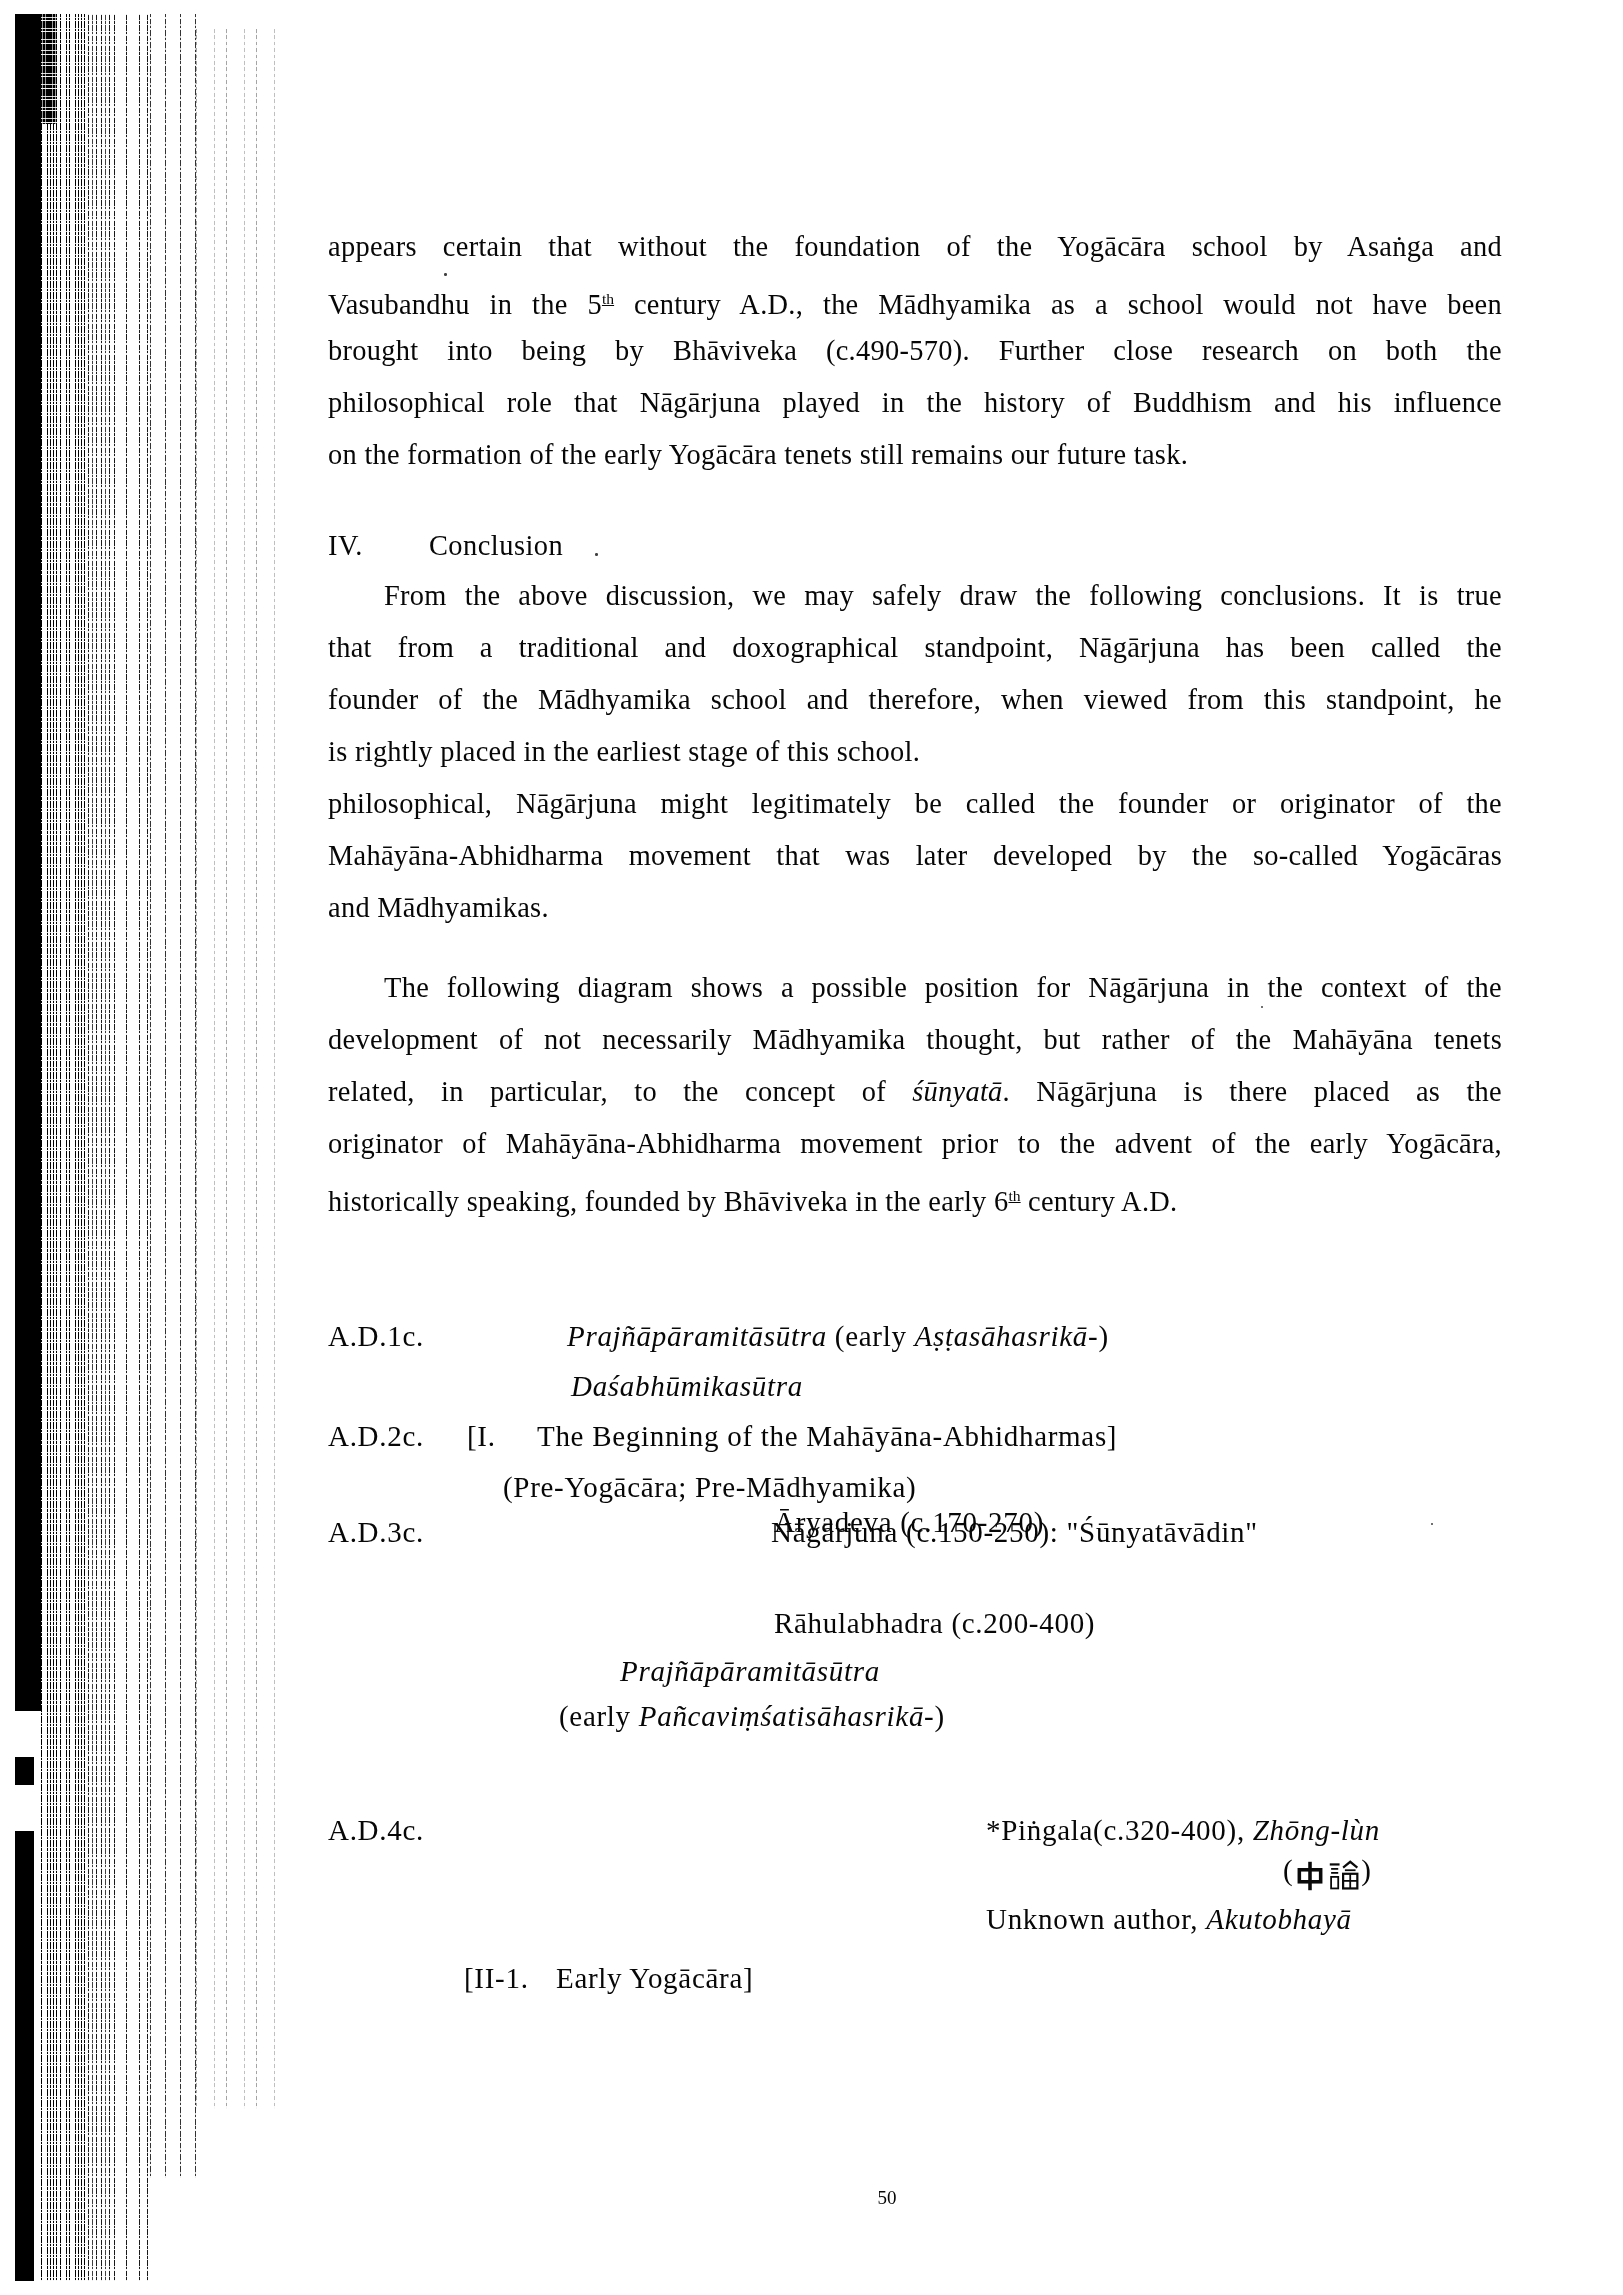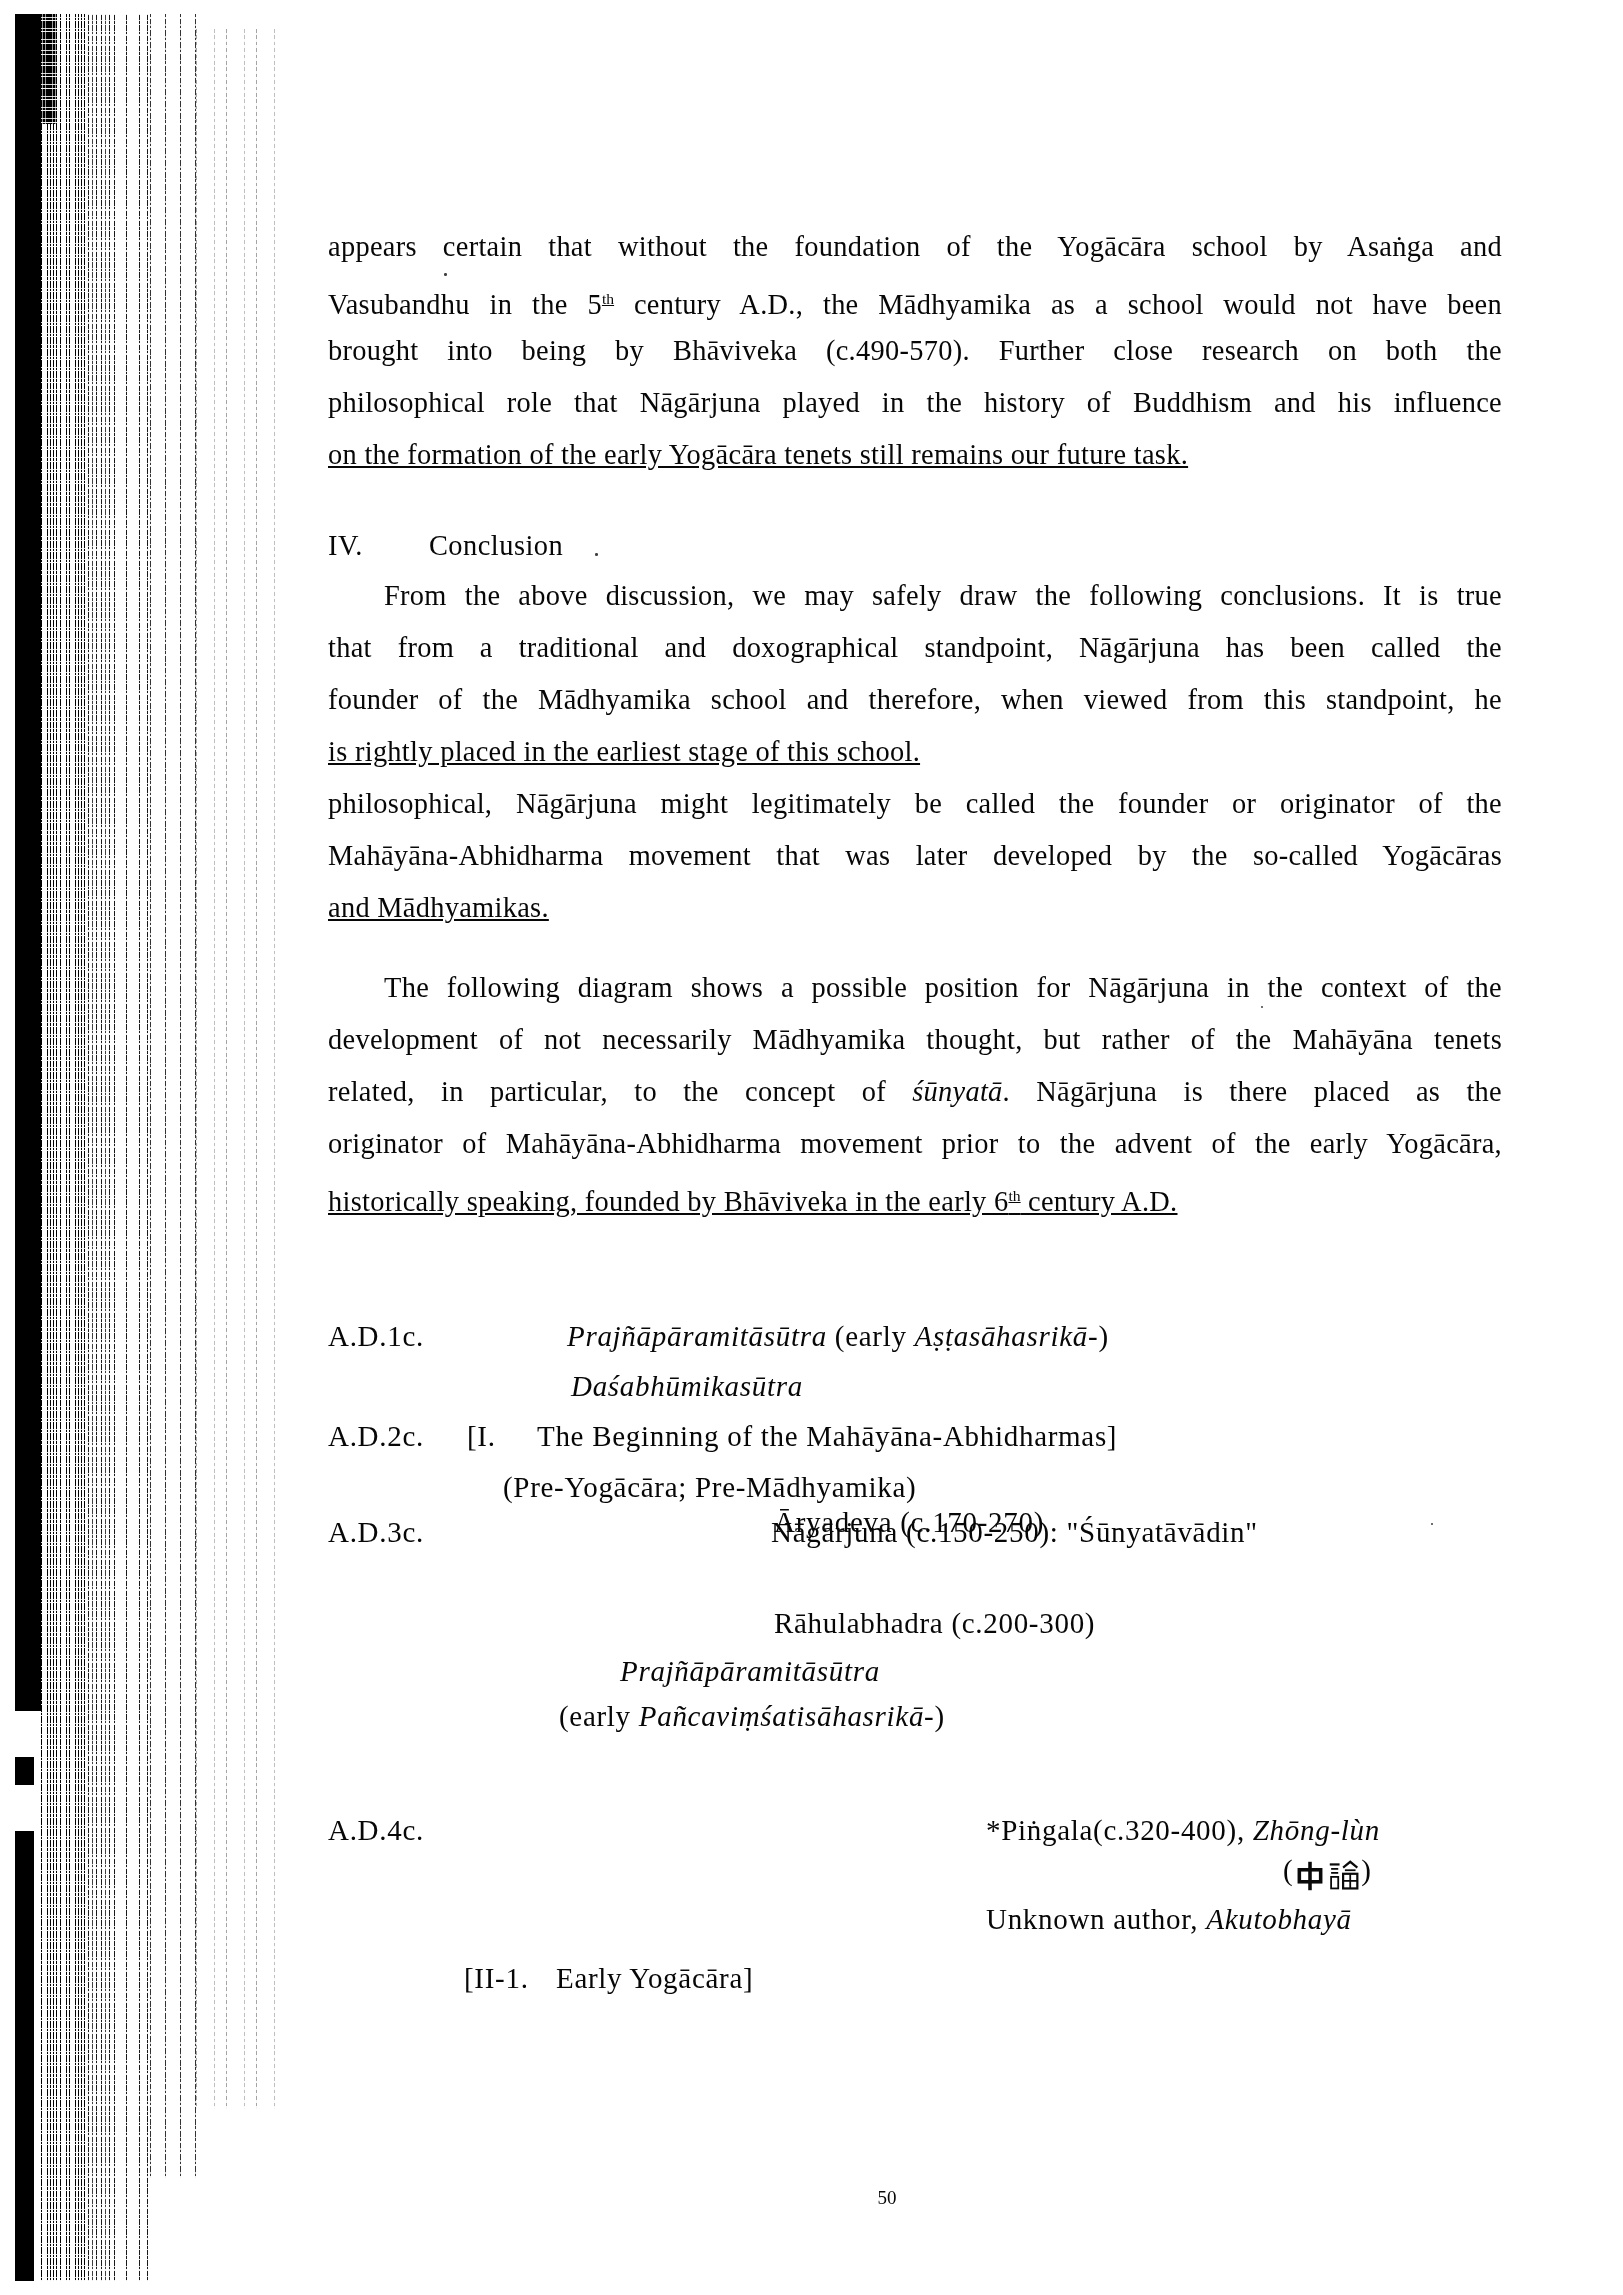--- a/index.html
+++ b/index.html
@@ -29,21 +29,21 @@
   #noiseD { left:196px; top:29px; width:83px; height:2080px; opacity:.5;
     background:
       repeating-linear-gradient(0deg, rgba(255,255,255,.9) 0 2.9px, transparent 2.9px 6.4px),
       repeating-linear-gradient(90deg, rgba(0,0,0,.7) 0 1px, transparent 1px 18px, rgba(0,0,0,.5) 18px 18.6px, transparent 18.6px 30px);
   }
   .speck { position:absolute; width:2.5px; height:2.5px; background:#000; border-radius:50%; opacity:.75; }
 
   
   .blk { position:absolute; left:328px; width:1174px; font-size:28.4px; letter-spacing:0.3px; }
   .ln { height:52px; line-height:52px; text-align:justify; text-align-last:justify; }
-  .ln.last { text-align-last:left;text-decoration:underline; }
+  .ln.last { text-align-last:left; }
   .ln.ind { text-indent:56px; }
   .hrow { position:absolute; height:52px; line-height:52px; font-size:28.4px; letter-spacing:0.5px; }
   .tl { position:absolute; height:52px; line-height:52px; font-size:29px; letter-spacing:0.7px; white-space:nowrap; }
   .sup { font-size:.55em; vertical-align:super; text-decoration:underline; letter-spacing:0; }
   .pageno { position:absolute; left:860px; top:2172px; width:54px; height:52px; line-height:52px; text-align:center; font-size:19px; }
   .hanzi { display:inline-block; vertical-align:-2.9px; }
   .hanzi svg { display:inline-block; vertical-align:middle; margin:0 1.5px; }
   .hz-stroke { stroke:#0a0a0a; fill:none; }
 </style>
 </head>
@@ -106,21 +106,21 @@
   <div class="tl" style="left:467px; top:1410px;"><span>[I.</span></div>
   <div class="tl" style="left:537px; top:1410px;"><span>The Beginning of the Mahāyāna-Abhidharmas]</span></div>
 
   <div class="tl" style="left:503px; top:1461px;"><span>(Pre-Yogācāra; Pre-Mādhyamika)</span></div>
 
   <div class="tl" style="left:328px; top:1506px;"><span>A.D.3c.</span></div>
   <div class="tl" style="left:771px; top:1506px;"><span>Nāgārjuna (c.150-250): "Śūnyatāvādin"</span></div>
 
   <div class="tl" style="left:774px; top:1496px;"><span>Āryadeva (c.170-270)</span></div>
 
-  <div class="tl" style="left:774px; top:1597px;"><span>Rāhulabhadra (c.200-300)</span></div>
+  <div class="tl" style="left:774px; top:1597px;"><span>Rāhulabhadra (c.200-400)</span></div>
 
   <div class="tl" style="left:620px; top:1645px;"><i>Prajñāpāramitāsūtra</i></div>
 
   <div class="tl" style="left:559px; top:1690px;"><span>(early </span><i>Pañcaviṃśatisāhasrikā-</i><span>)</span></div>
 
   <div class="tl" style="left:328px; top:1804px;"><span>A.D.4c.</span></div>
   <div class="tl" style="left:986px; top:1804px;"><span>*Piṅgala(c.320-400), </span><i>Zhōng-lùn</i></div>
 
   <div class="tl" style="left:1283px; top:1844px;">
     <span>(</span><span class="hanzi" title="中論"><svg width="30" height="32" viewBox="0 0 64 72">

